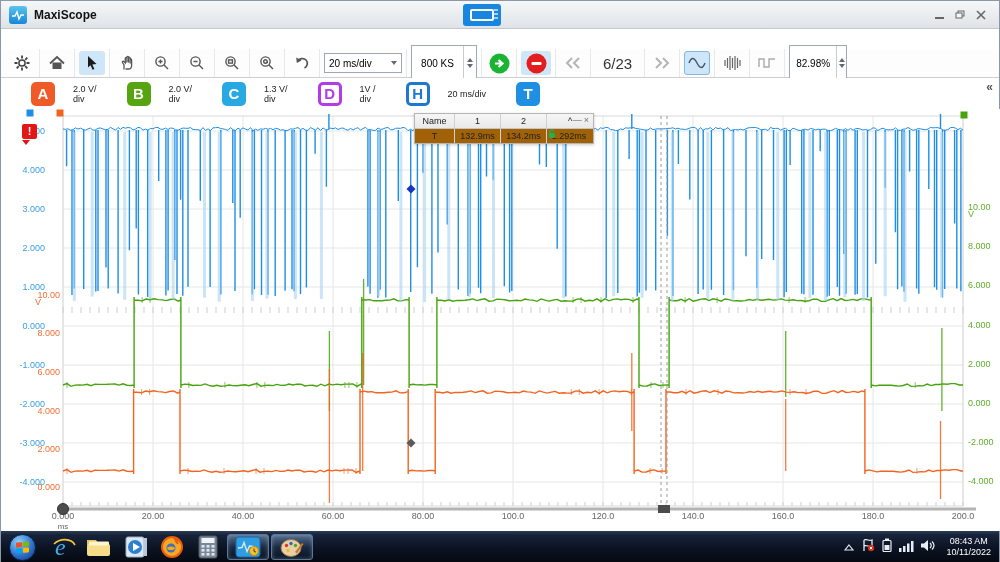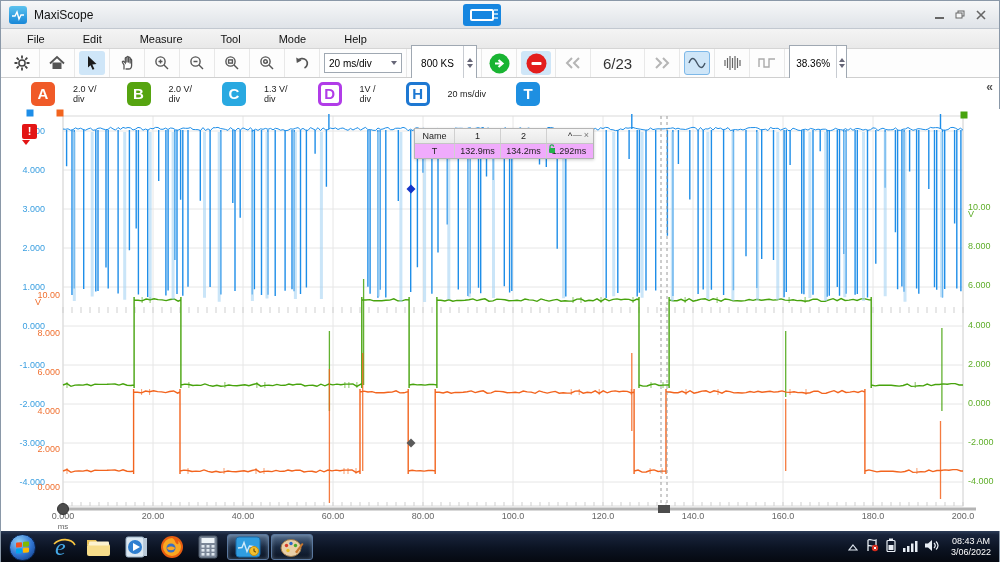--- a/index.html
+++ b/index.html
@@ -1,21 +1,21 @@
 <!DOCTYPE html>
 <html><head>
 <meta charset="utf-8">
 <style>
   *{margin:0;padding:0;box-sizing:border-box}
   html,body{width:1000px;height:562px;overflow:hidden;font-family:"Liberation Sans",sans-serif;background:#fff}
   .win{position:absolute;inset:0;border:1px solid #8a98a8}
   
   .titlebar{position:absolute;left:0;top:0;width:100%;height:28px;background:linear-gradient(#f6f7f8,#dfe3e8);border-bottom:1px solid #c2c8d0;display:flex;align-items:center;padding:0 8px}
   .appico{width:18px;height:18px;border-radius:3px;background:linear-gradient(#5cc2ee,#1787d8);margin-right:7px;display:flex;align-items:center;justify-content:center}
-  .title{font-size:12px;font-weight:normal;color:#111}
+  .title{font-size:12px;font-weight:bold;color:#111}
   .devico{position:absolute;left:462px;top:3px;width:38px;height:22px;background:#1686e0;border-radius:3px;display:flex;align-items:center;justify-content:center}
   .devico .scr{width:24px;height:12px;border:2px solid #fff;border-radius:2px;background:#1686e0}
   .devico .pins{position:absolute;right:3px;top:5px;display:flex;flex-direction:column;gap:2px}
   .devico .pins i{display:block;width:4px;height:2px;background:#9fd1f5}
   .wctl{margin-left:auto;display:flex;gap:10px;align-items:center;padding-right:4px}
   .wctl svg{display:block}
   
   .menubar{position:absolute;left:0;top:28px;width:100%;height:20px;background:linear-gradient(#f4f4f4,#e9e9e9);border-bottom:1px solid #d5d5d5;display:flex;align-items:center;font-size:11px;color:#111}
   .menubar span{padding:2px 12px;margin-left:14px;cursor:default}
   
@@ -36,21 +36,21 @@
   .chbtn{width:24px;height:24px;border-radius:5px;display:flex;align-items:center;justify-content:center;font-size:15px;font-weight:bold;color:#fff}
   .chbtn.outline{background:#fff;border:3px solid;line-height:1}
   .chlbl{font-size:9px;color:#222;line-height:10px;margin-left:18px;margin-right:30px}
   .collapse{position:absolute;right:6px;top:2px;font-size:12px;color:#555;font-weight:bold}
   
   .plot{position:absolute;left:0;top:108px;width:1000px;height:422px;background:#fff}
   .plot svg{position:absolute;left:0;top:0}
   .badge{position:absolute;left:21px;top:15px;width:15px;height:15px;background:#e31515;border-radius:2px;color:#fff;font-weight:bold;font-size:11px;text-align:center;line-height:15px;z-index:3}
   .badge:after{content:"";position:absolute;left:0;top:16px;border-left:4px solid transparent;border-right:4px solid transparent;border-top:5px solid #e31515}
   
-  .popup{position:absolute;left:413px;top:19px;z-index:4;background:#f0abfc;border:1px solid #b5b5b5;font-size:9px;color:#222;box-shadow:0 1px 3px rgba(0,0,0,.2)}
+  .popup{position:absolute;left:413px;top:4px;z-index:4;background:#a16207;border:1px solid #b5b5b5;font-size:9px;color:#222;box-shadow:0 1px 3px rgba(0,0,0,.2)}
   .popup .hrow{display:flex;background:linear-gradient(#f6f6f6,#e9e9e9);border-bottom:1px solid #c5c5c5}
   .popup .drow{display:flex;align-items:center}
   .popup .c{border-right:1px solid #d0d0d0;text-align:center;padding:2px 0}
   .popup .c0{width:40px}.popup .c1{width:46px}.popup .c2{width:46px}
   .popup .c3{width:46px;position:relative;border-right:none}
   .popup .ctl{position:absolute;right:2px;top:1px;color:#777;font-size:9px;letter-spacing:2px}
   .lock{display:inline-block;vertical-align:-2px;margin-left:2px}
   
   .taskbar{position:absolute;left:0;top:530px;width:100%;height:32px;background:linear-gradient(#2c3c58 0%,#18233a 12%,#0b1322 55%,#05080f 100%);display:flex;align-items:center;z-index:5}
   .orb{width:27px;height:27px;border-radius:50%;margin:0 10px 0 8px;background:radial-gradient(circle at 35% 28%,#8fd0f8,#2f72cf 55%,#103a7e 95%);border:1px solid #0a2450;position:relative;display:flex;align-items:center;justify-content:center}
@@ -94,28 +94,20 @@
           </svg>
         </span>
       <span>
           <svg width="11" height="10">
             <path d="M1 1l8 8M9 1l-8 8" stroke="#666" stroke-width="1.6"></path>
           </svg>
         </span>
     </div>
   </div>
 
-  <div class="menubar">
-    <span>File</span>
-    <span>Edit</span>
-    <span>Measure</span>
-    <span>Tool</span>
-    <span>Mode</span>
-    <span>Help</span>
-  </div>
 
   <div class="toolbar">
     <div class="tcell">
         <div class="tbtn">
           <svg width="18" height="18" viewBox="0 0 18 18">
             <circle cx="9" cy="9" r="3.1" fill="none" stroke="#444" stroke-width="1.5"></circle>
             <g stroke="#444" stroke-width="1.8">
               <path d="M9 1.5v3M9 13.5v3M1.5 9h3M13.5 9h3M3.7 3.7l2.1 2.1M12.2 12.2l2.1 2.1M14.3 3.7l-2.1 2.1M5.8 12.2l-2.1 2.1"></path>
             </g>
           </svg>
@@ -250,21 +242,21 @@
       </div>
     <div class="tcell">
         <div class="tbtn">
           <svg width="18" height="14" viewBox="0 0 18 14">
             <path d="M1 11V3h5v8h5V3h6" fill="none" stroke="#aaa" stroke-width="1.4"></path>
           </svg>
         </div>
       </div>
     <div class="tcell" style="border-right:none">
         <div class="spin" style="width:58px">
-          <span class="val">38.36%</span>
+          <span class="val">82.98%</span>
           <span class="arr">
             <i class="tri-u"></i>
             <i class="tri-d"></i>
           </span>
         </div>
       </div>
   </div>
 
   <div class="chbar">
     <div class="chbtn" style="background:#f05a28">
@@ -500,17 +492,17 @@
               <rect x="8" y="3.5" width="2.5" height="8.5"></rect>
               <rect x="12" y="1" width="2.5" height="11"></rect>
             </g>
           </svg></span>
       <span><svg width="15" height="13" viewBox="0 0 15 13">
             <polygon points="0,4.5 3,4.5 7,1 7,12 3,8.5 0,8.5" fill="#e8eef5"></polygon>
             <path d="M9 4c1.5 1.5 1.5 3.5 0 5M11 2.5c2.5 2.5 2.5 5.5 0 8" fill="none" stroke="#e8eef5" stroke-width="1.2"></path>
           </svg></span>
       <div class="clock">
         <div>08:43 AM</div>
-        <div>3/06/2022</div>
+        <div>10/11/2022</div>
       </div>
     </div>
   </div>
 </div>
 
 </body></html>

